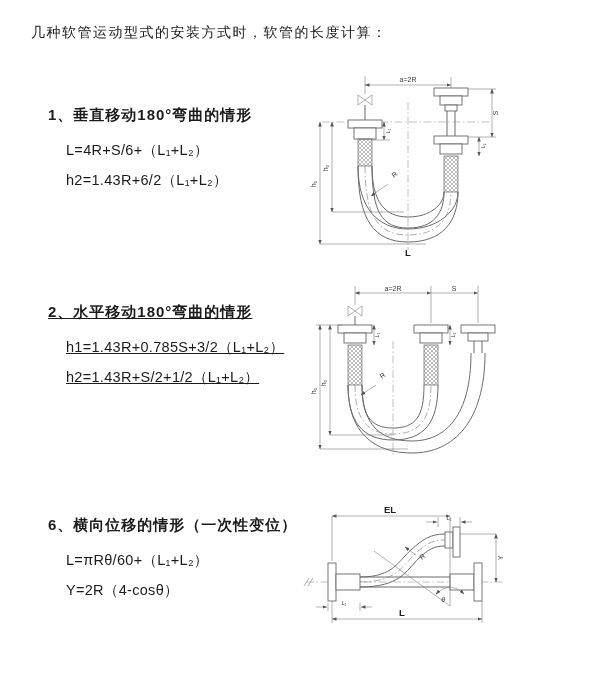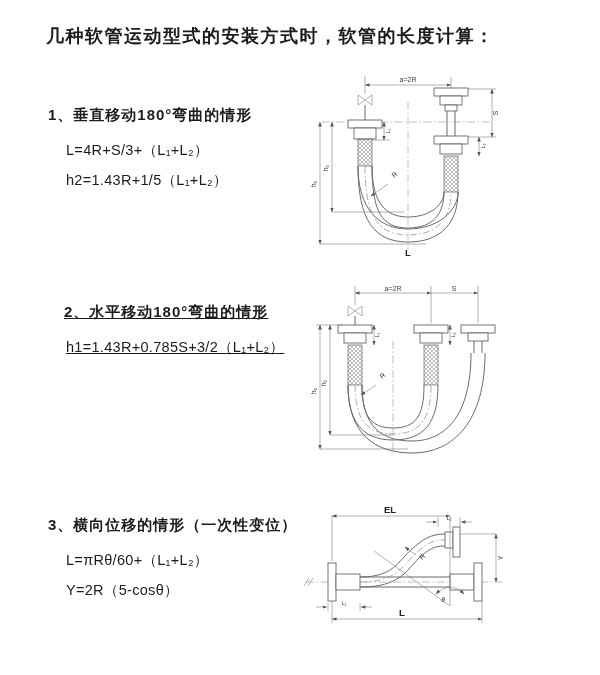--- a/index.html
+++ b/index.html
@@ -1,25 +1,25 @@
 <!DOCTYPE html>
 <html><head>
 <meta charset="utf-8">
 <style>
   html,body{margin:0;padding:0;}
   body{
     width:600px;height:675px;position:relative;background:#ffffff;
     font-family:"Liberation Sans", sans-serif;color:#1c1c1c;overflow:hidden;
   }
   .page-title{
-    position:absolute;left:46px;top:24px;font-size:18px;font-weight:bold;
+    position:absolute;left:31px;top:24px;font-size:14px;font-weight:normal;
     letter-spacing:1.5px;white-space:nowrap;
   }
   .sec{position:absolute;left:48px;}
-  .sec-heading{font-size:15px;font-weight:bold;letter-spacing:1px;white-space:nowrap;text-align:center;}
+  .sec-heading{font-size:15px;font-weight:bold;letter-spacing:1px;white-space:nowrap;}
   .formulas{margin-top:10px;margin-left:18px;}
   .formula{font-size:14.5px;line-height:30px;white-space:nowrap;letter-spacing:0.3px;}
   .diagram{position:absolute;}
   
   svg .hw{stroke:#6b6b6b;stroke-width:1;fill:none;}
   svg .hd{stroke:#8a8a8a;stroke-width:.7;fill:none;stroke-dasharray:7 2.5 1.5 2.5;}
   svg .cl{stroke:#999;stroke-width:.6;fill:none;stroke-dasharray:8 2.5 1.5 2.5;}
   svg .dm{stroke:#7d7d7d;stroke-width:.6;fill:none;}
   svg .fit{stroke:#666;stroke-width:.9;fill:#fff;}
   svg .braid{stroke:#666;stroke-width:.7;}
@@ -28,22 +28,22 @@
   svg text.sm{fill:#3a3a3a;font-size:5.5px;font-family:"Liberation Sans",sans-serif;}
 </style>
 </head>
 <body>
 
 <div class="page-title">几种软管运动型式的安装方式时，软管的长度计算：</div>
 
 <div class="sec" style="top:106px;">
   <div class="sec-heading">1、垂直移动180°弯曲的情形</div>
   <div class="formulas">
-    <div class="formula">L=4R+S/3+（L₁+L₂）</div>
-    <div class="formula">h2=1.43R+1/5（L₁+L₂）</div>
+    <div class="formula">L=4R+S/6+（L₁+L₂）</div>
+    <div class="formula">h2=1.43R+6/2（L₁+L₂）</div>
   </div>
 </div>
 
 <svg class="diagram" style="left:308px;top:72px;" width="290" height="185" viewBox="0 0 290 185">
   <defs>
     <pattern id="p1" width="4" height="4" patternUnits="userSpaceOnUse">
       <path d="M0,4 L4,0 M0,0 L4,4" stroke="#777" stroke-width="0.5"></path>
     </pattern>
     <marker id="ar1" viewBox="0 0 8 8" refX="7.5" refY="4" markerWidth="8" markerHeight="8" orient="auto-start-reverse">
       <path d="M0,1 L8,4 L0,7 z" fill="#555"></path>
@@ -110,20 +110,21 @@
     <line class="dm" x1="80" y1="112" x2="63" y2="124" marker-end="url(#ar1)"></line>
 
     <text class="dlb" x="97" y="184">L</text>
   </g>
 </svg>
 
 <div class="sec" style="top:303px;text-decoration:underline;">
   <div class="sec-heading">2、水平移动180°弯曲的情形</div>
   <div class="formulas">
     <div class="formula">h1=1.43R+0.785S+3/2（L₁+L₂）</div>
+    <div class="formula">h2=1.43R+S/2+1/2（L₁+L₂）</div>
   </div>
 </div>
 
 <svg class="diagram" style="left:308px;top:283px;" width="290" height="175" viewBox="0 0 290 175">
   <defs>
     <pattern id="p2" width="4" height="4" patternUnits="userSpaceOnUse">
       <path d="M0,4 L4,0 M0,0 L4,4" stroke="#777" stroke-width="0.5"></path>
     </pattern>
     <marker id="ar2" viewBox="0 0 8 8" refX="7.5" refY="4" markerWidth="8" markerHeight="8" orient="auto-start-reverse">
       <path d="M0,1 L8,4 L0,7 z" fill="#555"></path>
@@ -186,24 +187,24 @@
     <text class="sm" x="71" y="52" text-anchor="middle" transform="rotate(-90 71 52)">L₁</text>
     <line class="dm" x1="142" y1="42" x2="142" y2="62" marker-start="url(#ar2)" marker-end="url(#ar2)"></line>
     <text class="sm" x="147" y="52" text-anchor="middle" transform="rotate(-90 147 52)">L₂</text>
   </g>
 
   <text class="dl" x="74" y="96" font-size="8" transform="rotate(-38 74 96)">R</text>
   <line class="dm" x1="68" y1="102" x2="53" y2="112" marker-end="url(#ar2)"></line>
 </svg>
 
 <div class="sec" style="top:516px;">
-  <div class="sec-heading">3、横向位移的情形（一次性变位）</div>
+  <div class="sec-heading">6、横向位移的情形（一次性变位）</div>
   <div class="formulas">
     <div class="formula">L=πRθ/60+（L₁+L₂）</div>
-    <div class="formula">Y=2R（5-cosθ）</div>
+    <div class="formula">Y=2R（4-cosθ）</div>
   </div>
 </div>
 
 <svg class="diagram" style="left:298px;top:503px;" width="300" height="145" viewBox="0 0 300 145">
   <defs>
     <marker id="ar3" viewBox="0 0 8 8" refX="7.5" refY="4" markerWidth="8" markerHeight="8" orient="auto-start-reverse">
       <path d="M0,1 L8,4 L0,7 z" fill="#555"></path>
     </marker>
   </defs>
 

